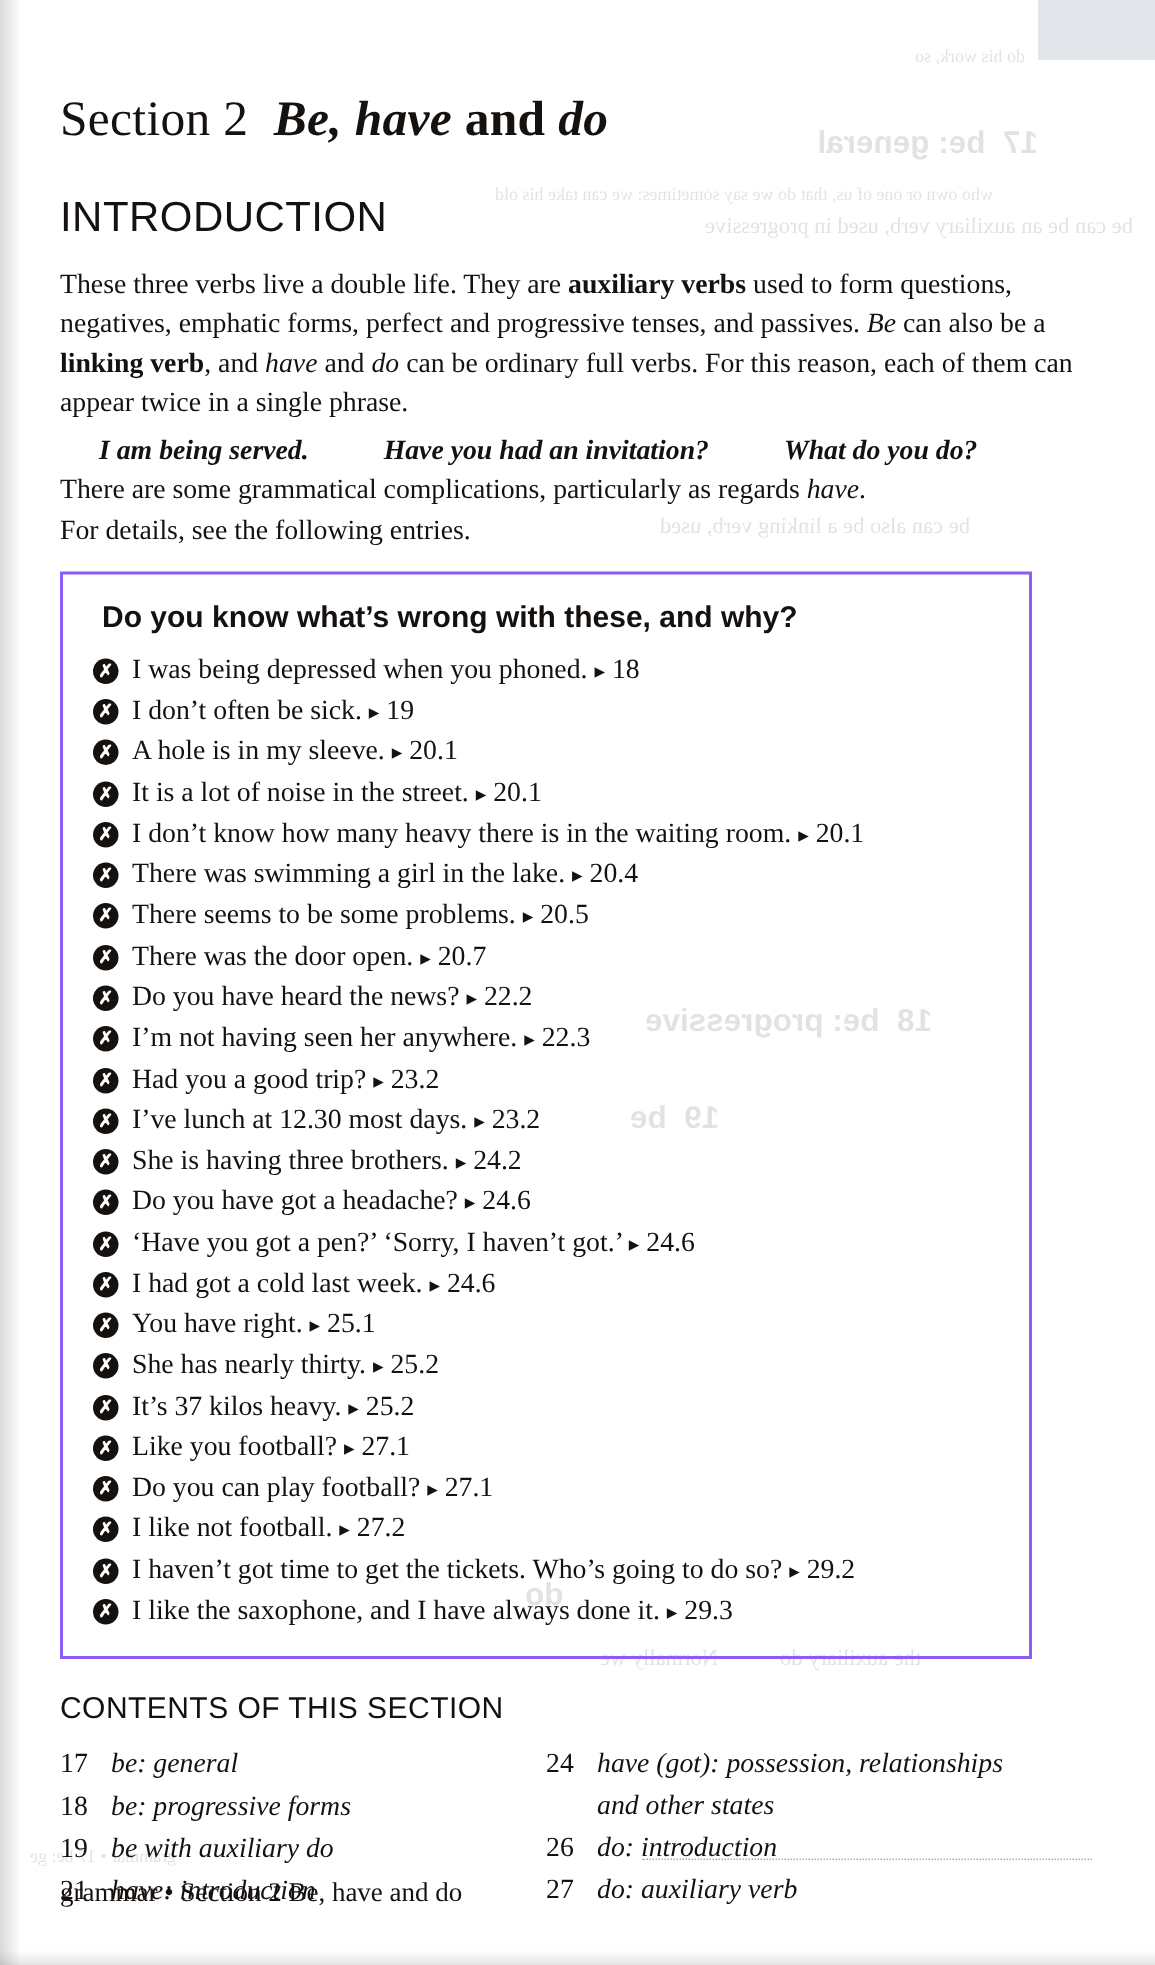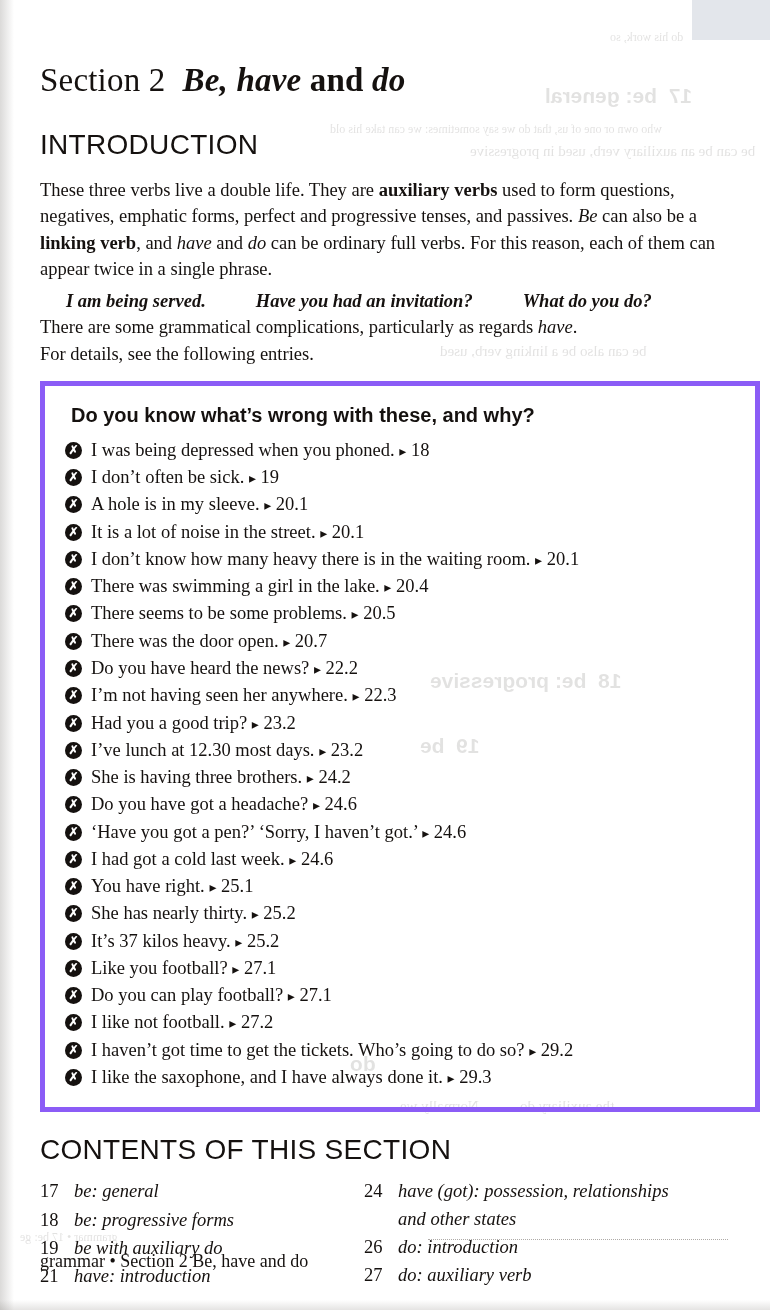--- a/index.html
+++ b/index.html
@@ -90,23 +90,23 @@
     font-size: 18.5px;
     line-height: 1.42;
     display: flex;
     gap: 50px;
     padding-left: 26px;
   }
   .examples b { font-weight: bold; font-style: italic; }
 
   .box {
     margin: 14px 0 0 0;
-    border: 5px solid #8b5cf6;
+    border: 2px solid #8b5cf6;
     padding: 16px 18px 16px 20px;
-    width: 720px;
+    width: 648px;
     box-sizing: border-box;
   }
   .box-title {
     font-family: "Liberation Sans", sans-serif;
     font-size: 20px;
     font-weight: bold;
     margin: 2px 0 10px 6px;
   }
   ul.wrong-list {
     list-style: none;
@@ -132,21 +132,21 @@
     line-height: 17px;
     text-align: center;
     margin: 5px 9px 0 0;
   }
   .li-text { flex: 1 1 auto; }
   .ref { white-space: nowrap; }
   .arrow { font-size: 14px; }
 
   h2.contents-head {
     font-family: "Liberation Sans", sans-serif;
-    font-size: 28px;
+    font-size: 20px;
     font-weight: normal;
     margin: 22px 0 0 0;
     letter-spacing: 0.3px;
   }
 
   .contents {
     display: flex;
     margin-top: 12px;
     font-size: 18.5px;
     line-height: 1.48;

